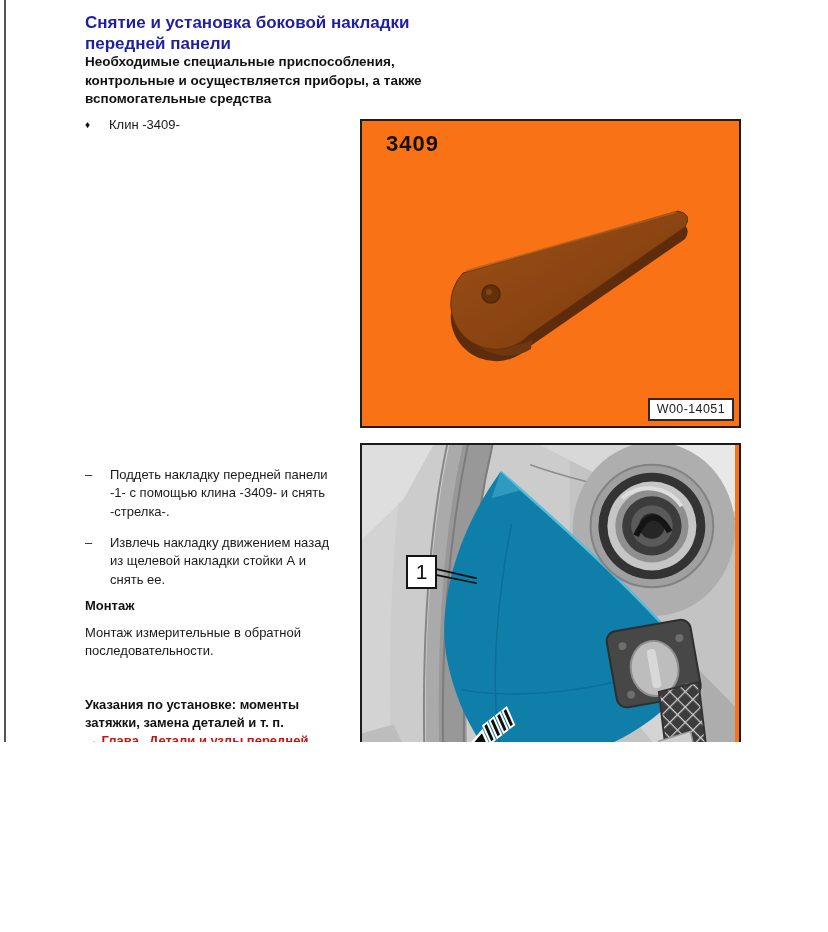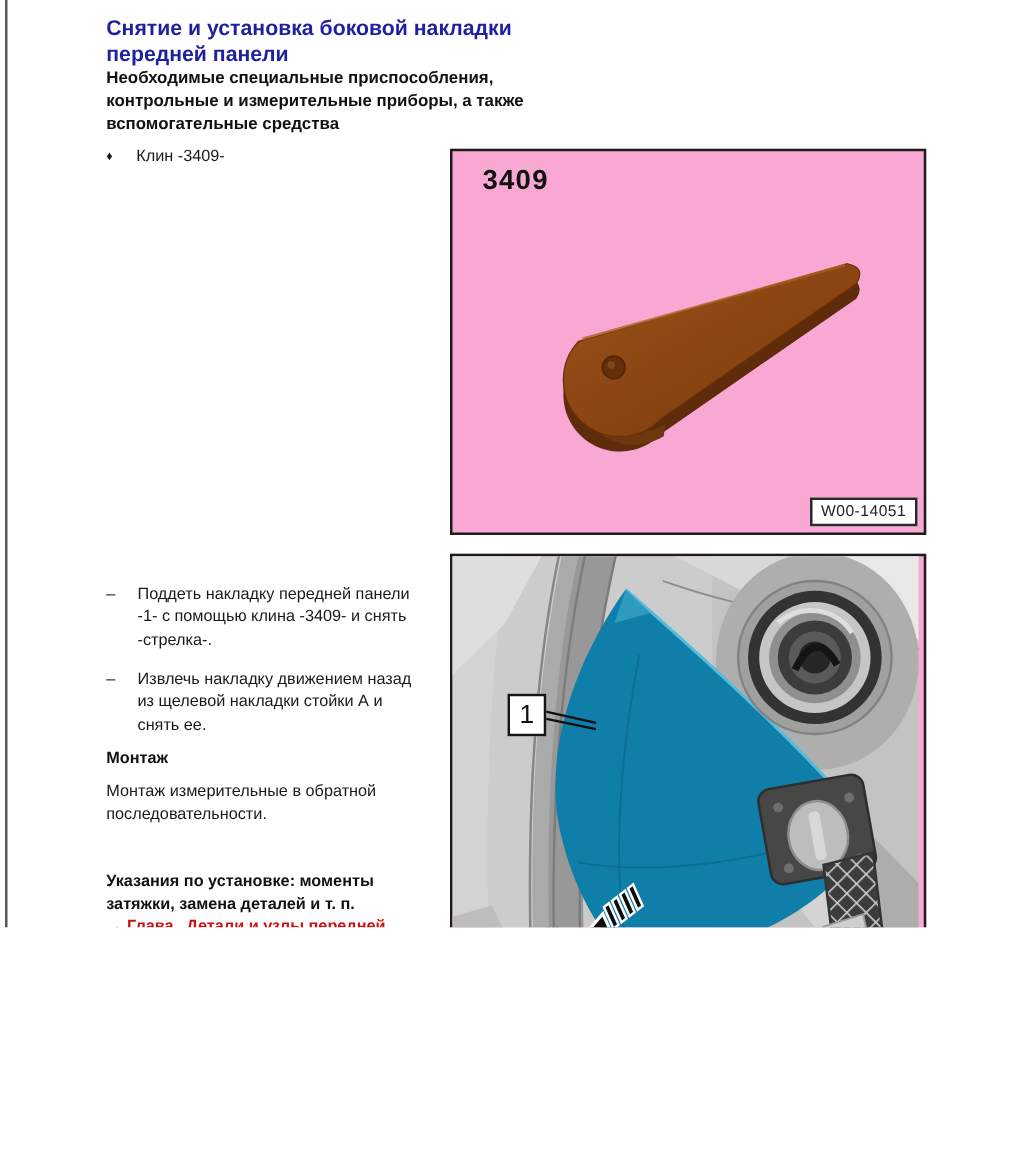--- a/index.html
+++ b/index.html
@@ -30,21 +30,21 @@
   .step-1{top:466px;}
   .step-2{top:534px;}
   .step .dash{position:absolute;left:0;top:0;}
   .step .step-text{display:block;padding-left:25px;}
 
   .body-par{left:85px;top:624px;width:262px;font-size:13px;line-height:1.42;}
   .note-par{left:85px;top:696px;width:262px;font-size:13px;line-height:1.38;}
   .note-bold{font-weight:bold;color:#111;}
   .note-link{display:block;font-weight:bold;color:var(--link-red,#cc1111);cursor:pointer;}
 
-  .figure{background:#f9a8d4;border:2px solid #1c1c1c;}
+  .figure{background:#f97316;border:2px solid #1c1c1c;}
   .figure-1{left:360px;top:119px;width:377px;height:305px;}
   .figure-2{left:360px;top:443px;width:377px;height:479px;border-bottom-width:4px;}
   .figure svg{position:absolute;left:0;top:0;}
 
   .fig1-tool-label{
     position:absolute;left:24px;top:10px;font-size:22px;font-weight:bold;
     letter-spacing:1px;color:#111;
   }
   .caption-box{
     position:absolute;background:#fff;border:2px solid #2a2a2a;
@@ -63,21 +63,21 @@
   .blue-fill{fill:var(--panel-blue,#0f7fa9);}
 </style>
 </head>
 <body>
 
 <div class="page">
   <div class="left-rule"></div>
 
   <h1 class="abs doc-title">Снятие и установка боковой накладки передней панели</h1>
 
-  <div class="abs doc-subtitle">Необходимые специальные приспособления, контрольные и измерительные приборы, а также вспомогательные средства</div>
+  <div class="abs doc-subtitle">Необходимые специальные приспособления, контрольные и осуществляется приборы, а также вспомогательные средства</div>
 
   <div class="abs tool-bullet-row">
     <span class="diamond">♦</span><span>Клин -3409-</span>
   </div>
 
   <div class="abs figure figure-1">
     <svg width="373" height="301" viewBox="0 0 373 301">
       <defs>
         <linearGradient id="toolGrad" x1="0" y1="0" x2="1" y2="1">
           <stop offset="0" stop-color="#9c5118"></stop>

